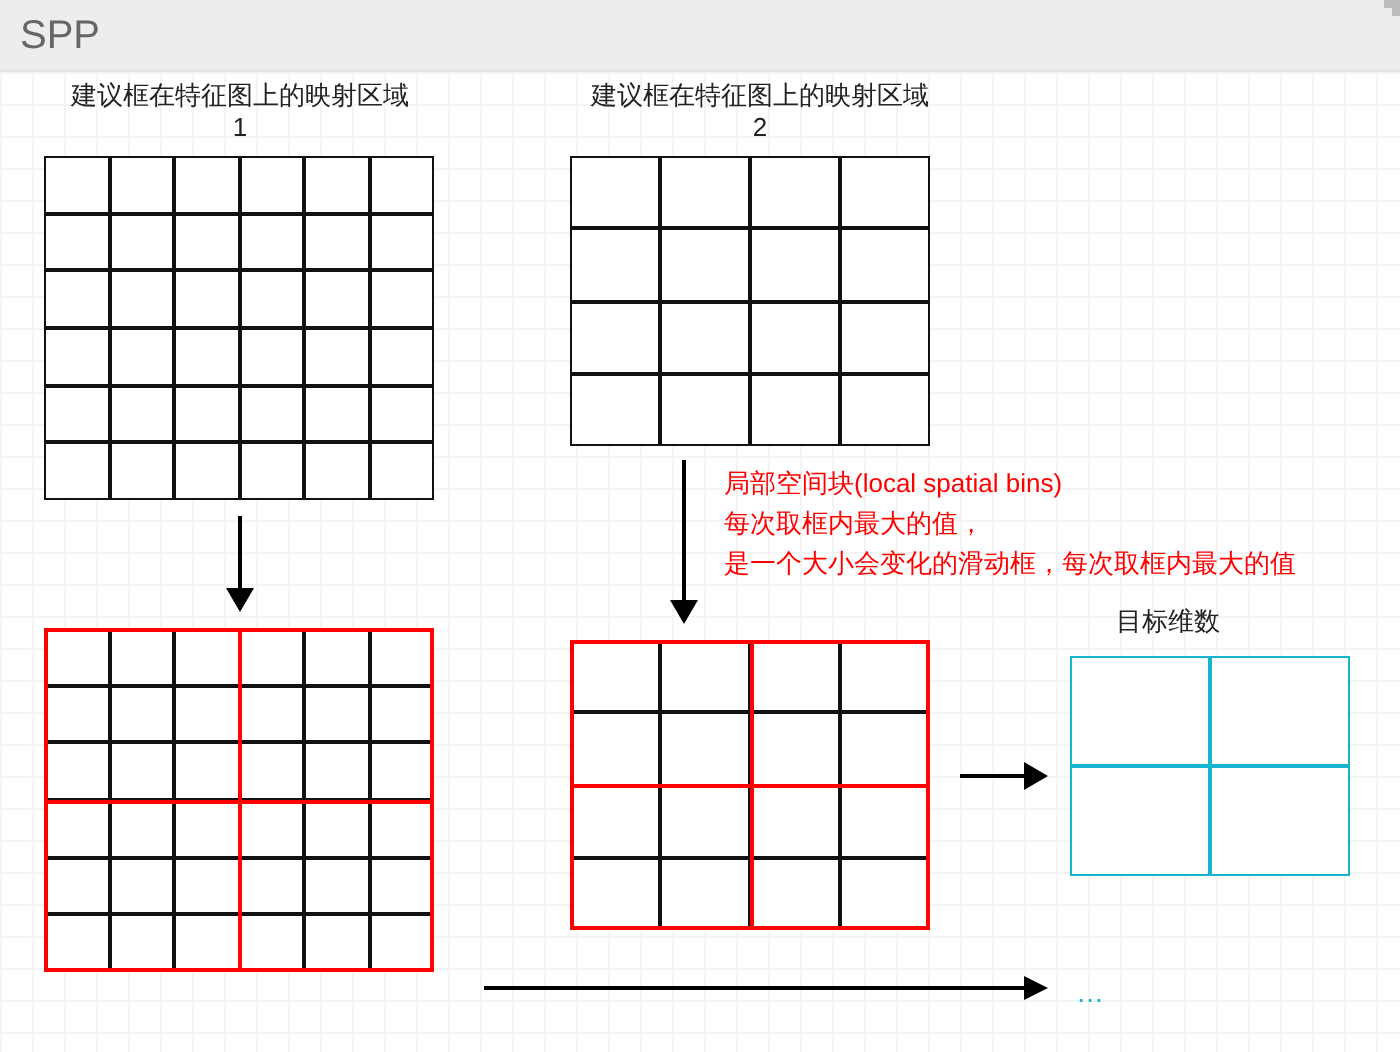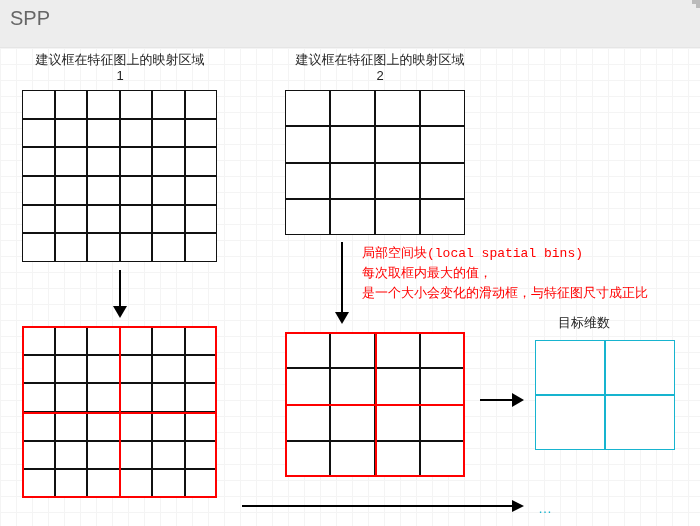--- a/index.html
+++ b/index.html
@@ -6,21 +6,21 @@
   html, body {
     margin: 0;
     padding: 0;
     width: 700px;
     height: 526px;
     overflow: hidden;
     font-family: "Microsoft YaHei", "PingFang SC", Arial, sans-serif;
     background: #ffffff;
   }
   .header-bar {
-    height: 48px;
+    height: 36px;
     line-height: 36px;
     padding-left: 10px;
     background: #ededed;
     color: #666;
     font-size: 20px;
     font-weight: 300;
     border-bottom: 1px solid #e5e5e5;
   }
   .corner-dot {
     position: absolute;
@@ -40,21 +40,21 @@
       #ffffff;
   }
   .caption {
     position: absolute;
     font-size: 13px;
     color: #222;
     text-align: center;
     line-height: 16px;
     white-space: pre;
   }
-  .anno   { position: absolute; font-size: 13px; color: #ff0000; line-height: 20px; font-family: Liberation Mono, monospace; }
+  .anno   { position: absolute; font-size: 13px; color: #ff0000; line-height: 20px; }
   .anno-blk { position: absolute; font-size: 13px; color: #222; text-align: center; }
 
   
   .grid {
     position: absolute;
     display: grid;
     background: #fff;
   }
   .grid .cell {
     border: 1px solid #111;
@@ -138,21 +138,21 @@
       <div class="cell"></div>
       <div class="cell"></div>
       <div class="cell"></div>
       <div class="cell"></div>
       <div class="cell"></div>
     </div>
 
   <div class="anno" style="left:362px; top:196px;">
     <div>局部空间块(local spatial bins)</div>
     <div>每次取框内最大的值，</div>
-    <div>是一个大小会变化的滑动框，与特征图尺寸成正比</div>
+    <div>是一个大小会变化的滑动框，每次取框内最大的值</div>
   </div>
 
   <div class="anno-blk" style="left:558px; top:266px;">目标维数</div>
 
   <div id="g-bl" class="grid" style="left:22px; top:278px; width:195px; height:172px; grid-template-columns:repeat(6,1fr); grid-template-rows:repeat(6,1fr);">
       <div class="cell"></div>
       <div class="cell"></div>
       <div class="cell"></div>
       <div class="cell"></div>
       <div class="cell"></div>

